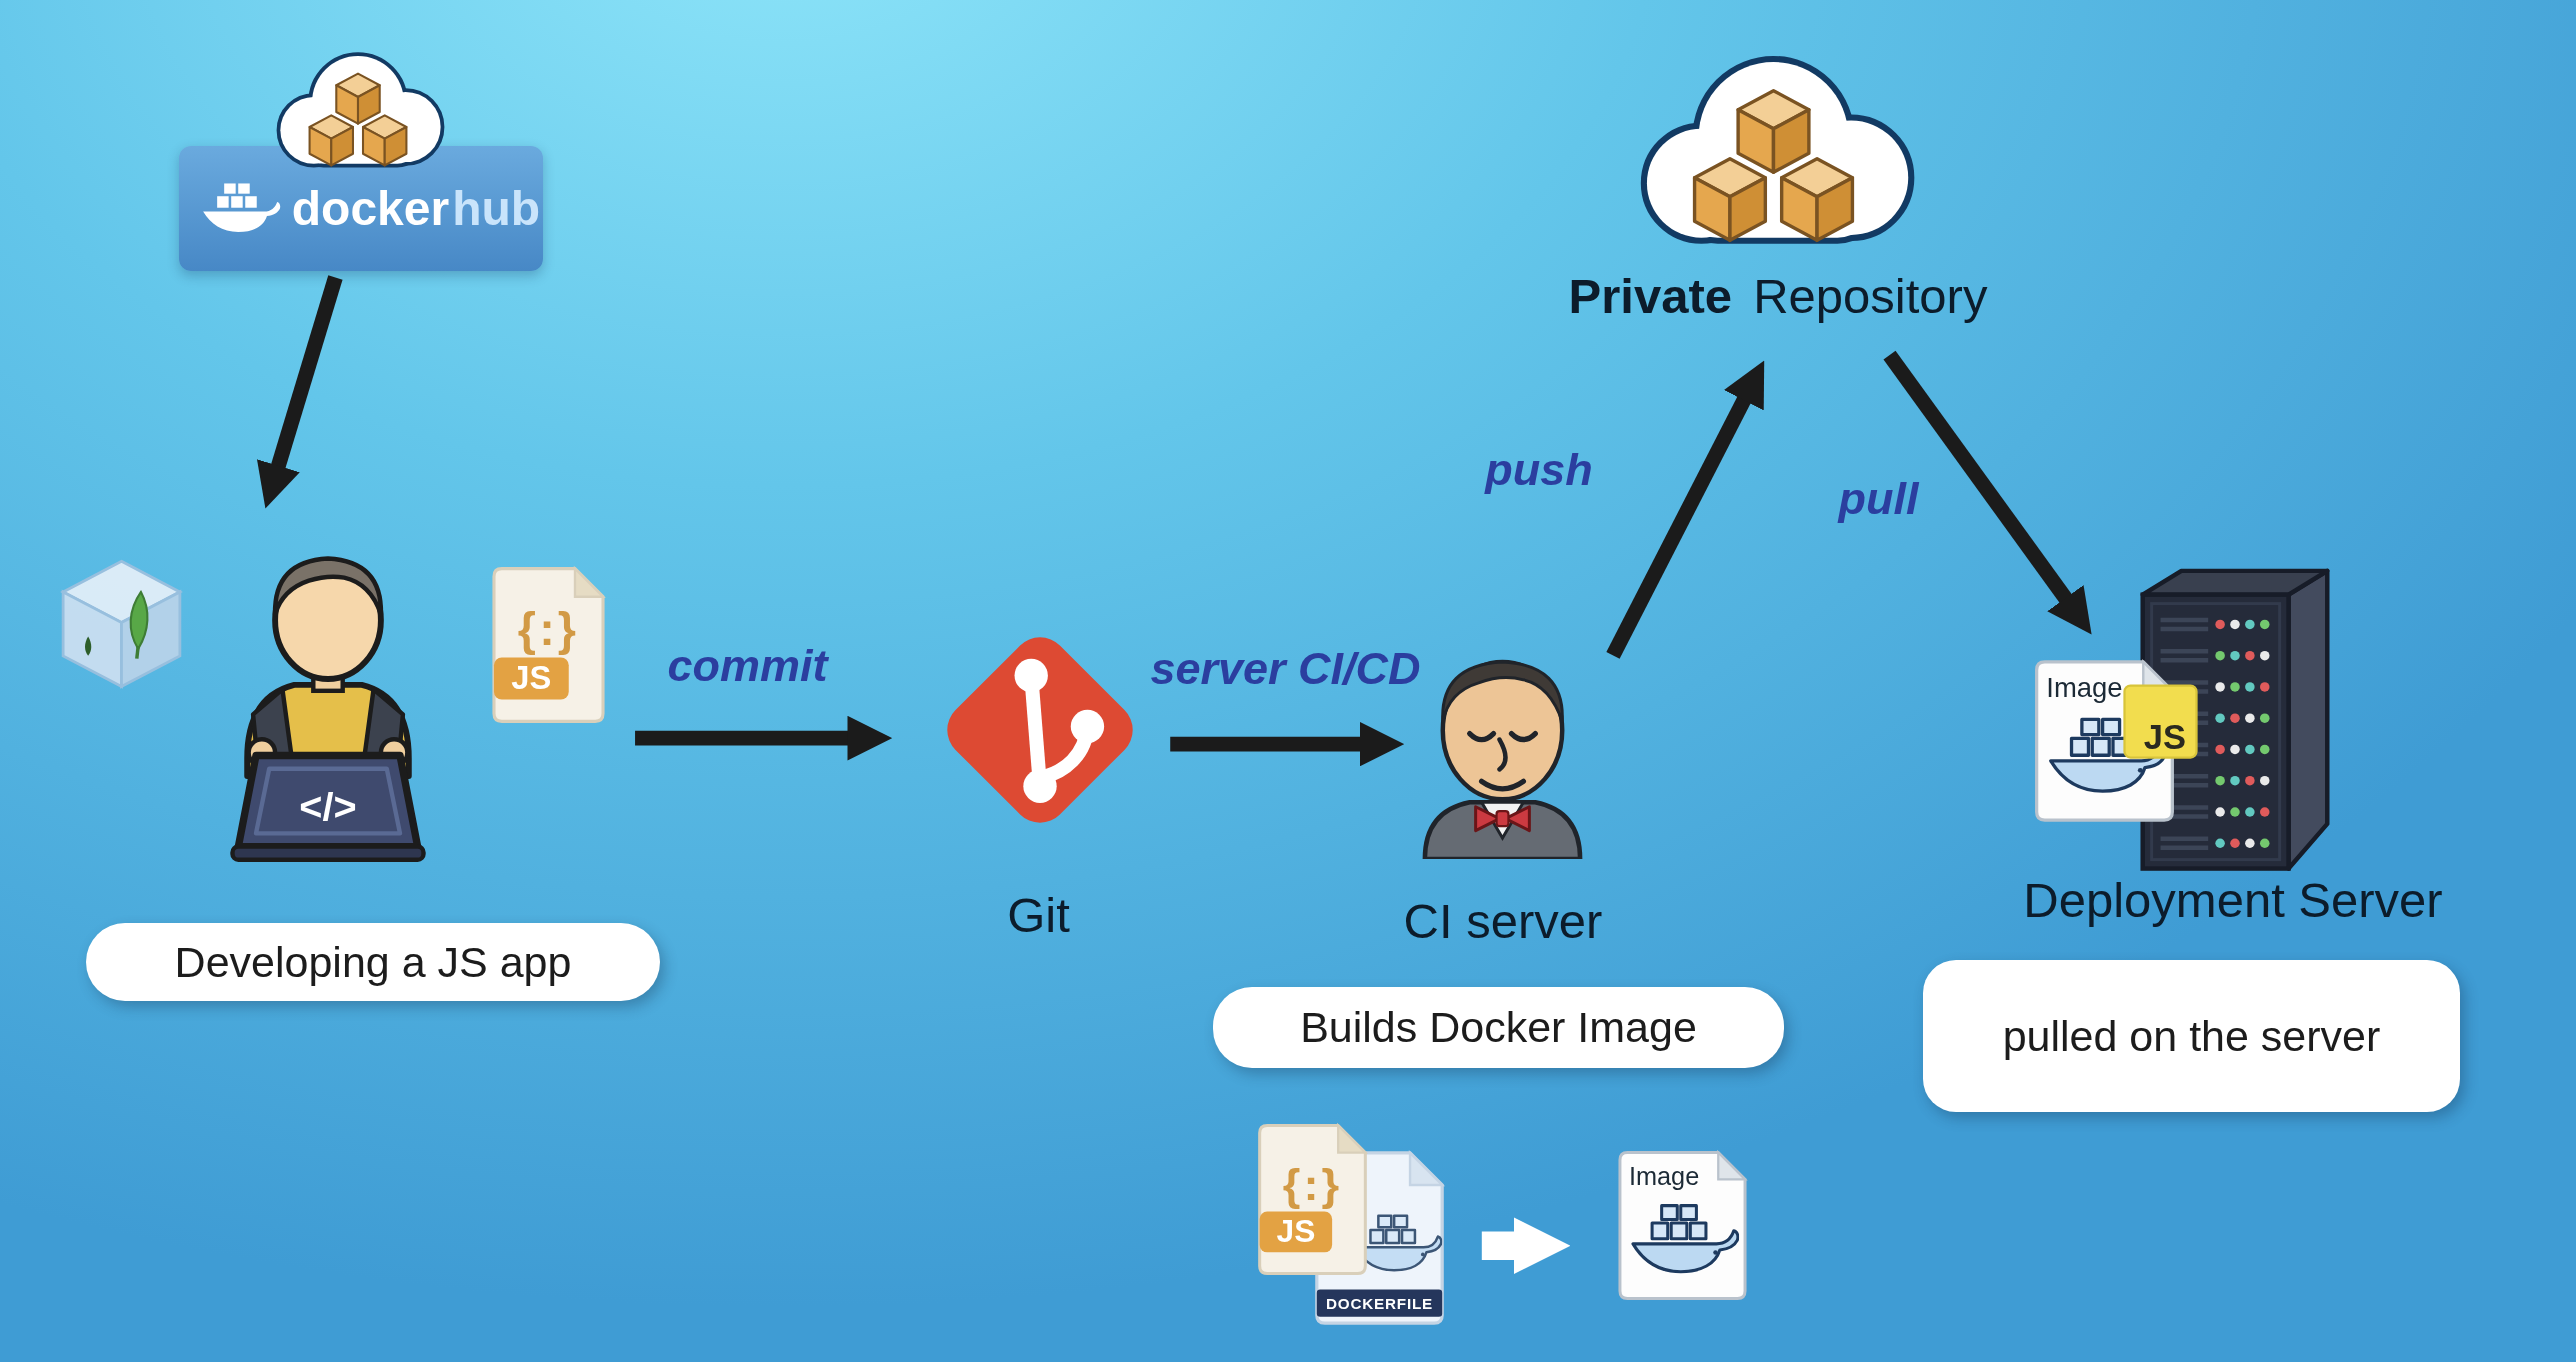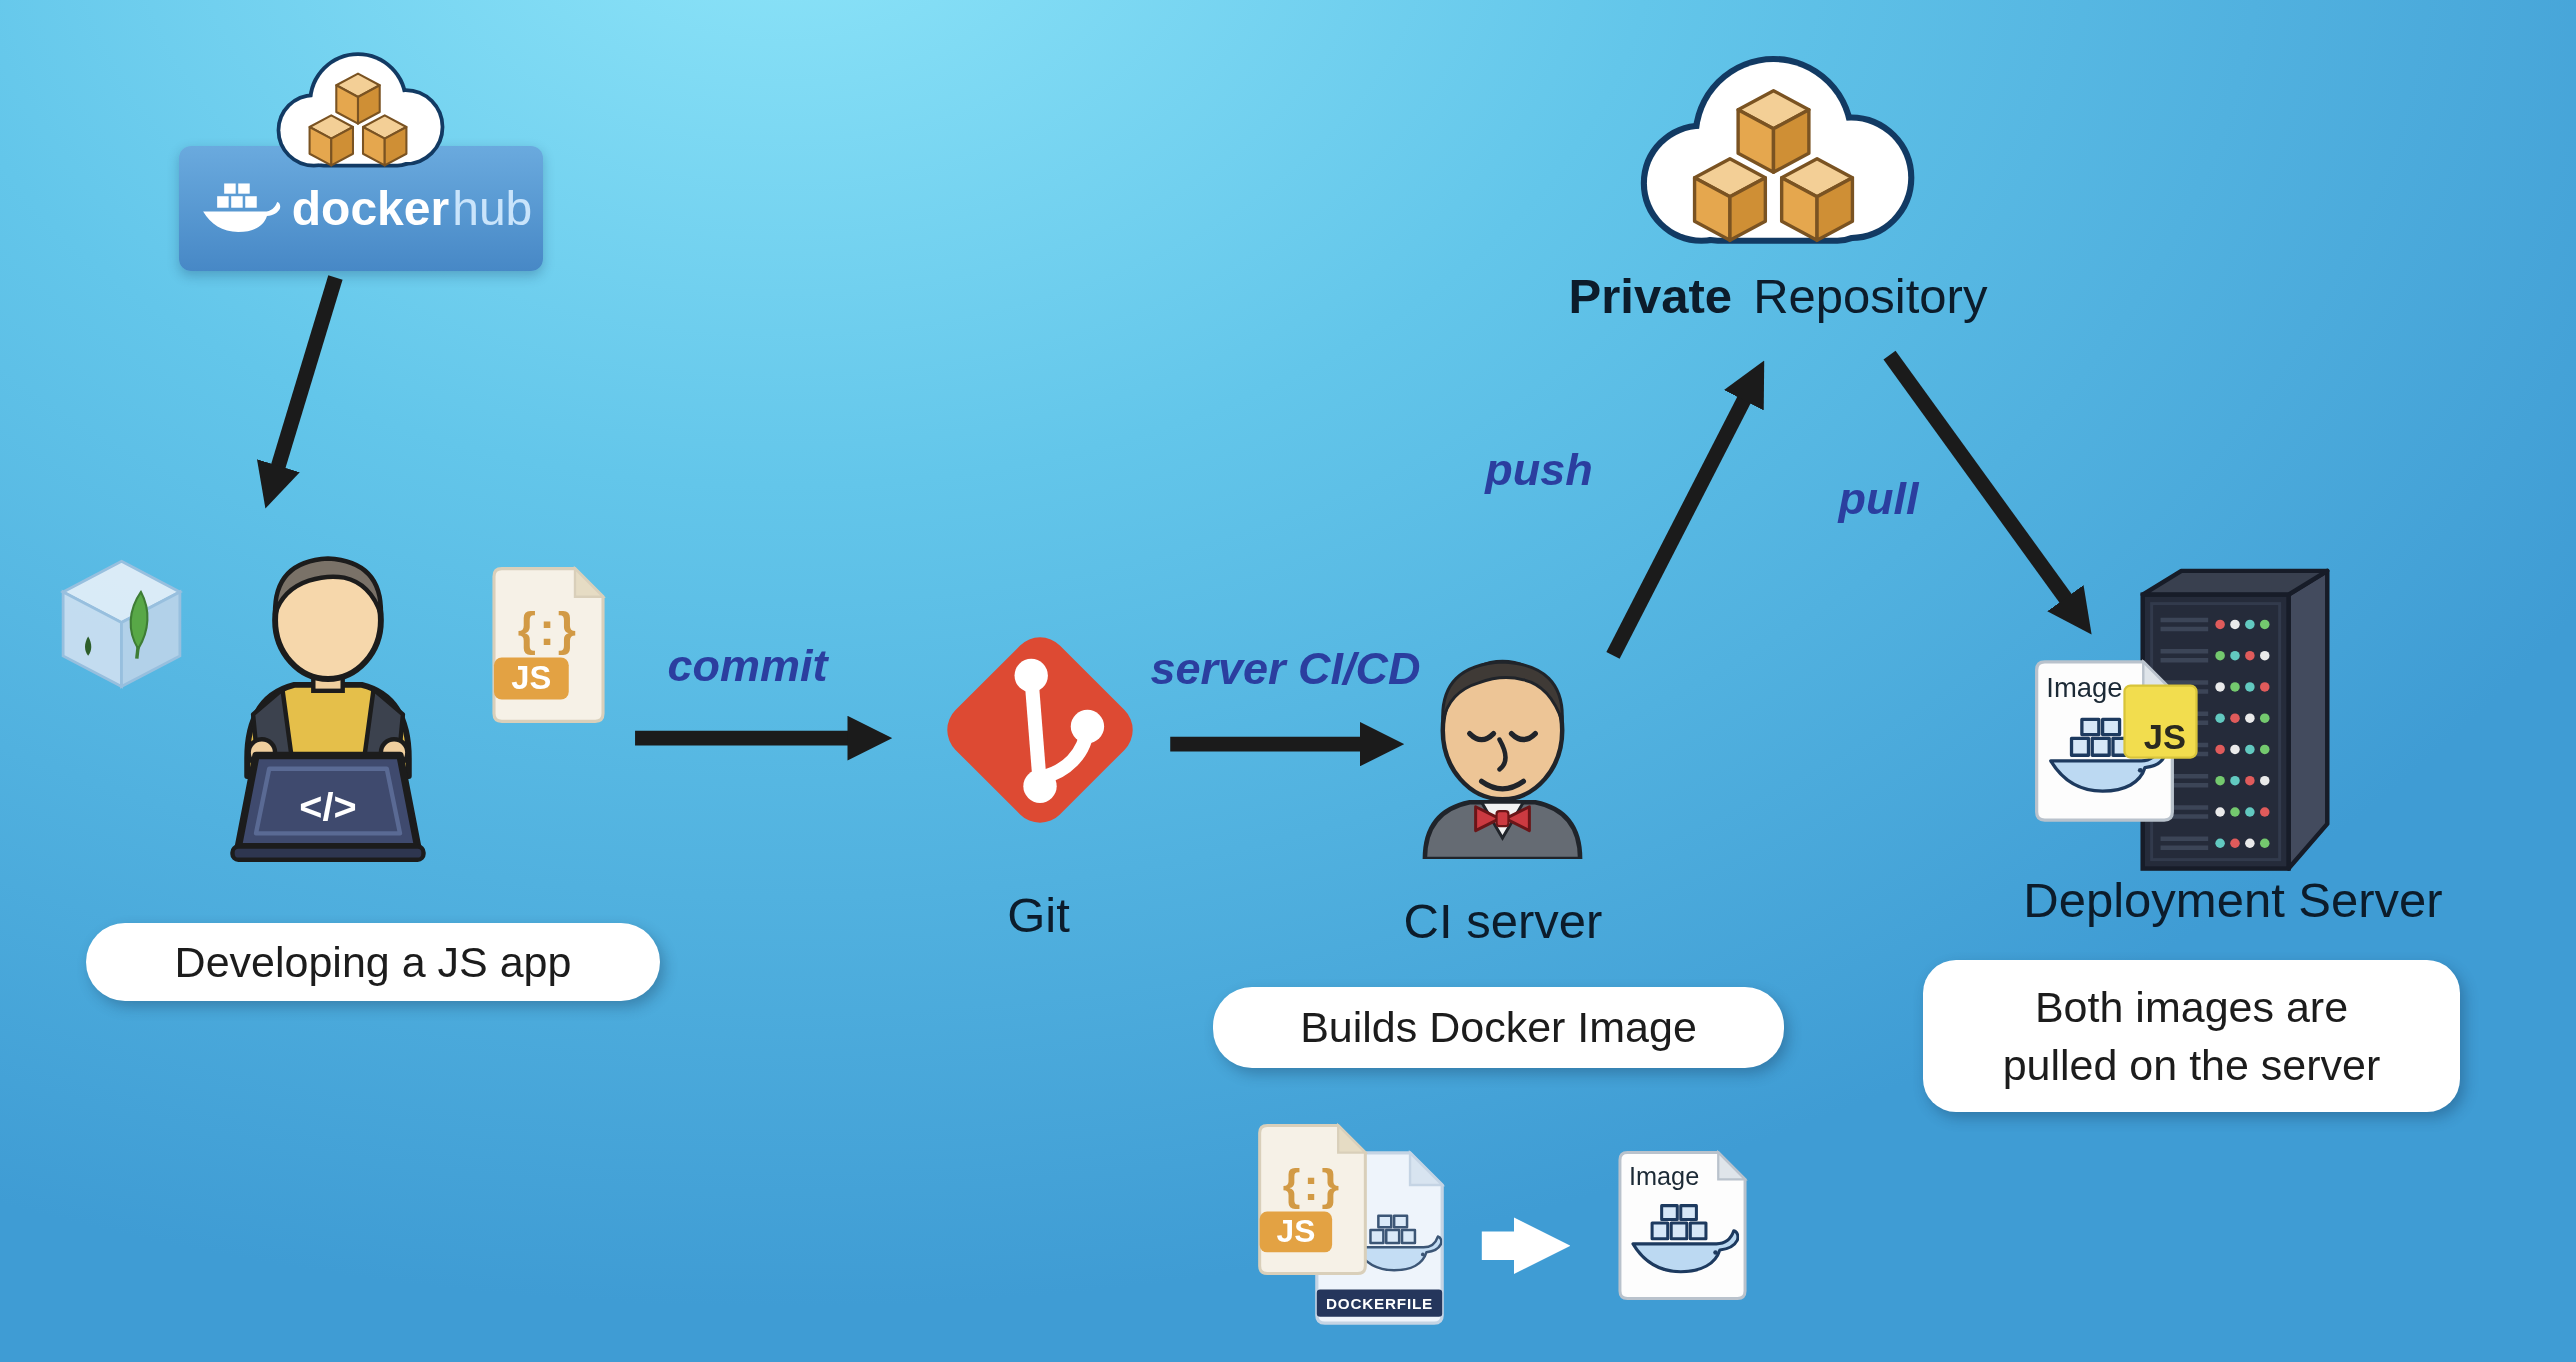--- a/index.html
+++ b/index.html
@@ -10,21 +10,21 @@
   svg text{font-family:"Liberation Sans",sans-serif;}
   .pill{position:absolute;background:#ffffff;border-radius:39px;display:flex;flex-direction:column;
     align-items:center;justify-content:center;color:#1c1c1c;font-size:43px;line-height:1.35;
     box-shadow:4.5px 6px 13.4px rgba(15,40,70,.30);text-align:center;}
   .edge-label{position:absolute;font-style:italic;font-weight:bold;font-size:45px;color:#2b3e9f;text-align:center;}
   .node-label{position:absolute;font-size:49px;font-weight:500;color:#0c1c2b;text-align:center;white-space:nowrap;}
   .banner{position:absolute;left:179px;top:146px;width:364px;height:125px;border-radius:12px;
     background:linear-gradient(180deg,#6aaade,#4788c6);display:flex;align-items:center;padding-left:19.4px;
     box-sizing:border-box;box-shadow:0 4.5px 12px rgba(10,40,80,.25);}
   .banner .brand-bold{color:#ffffff;font-weight:bold;font-size:48px;margin-left:10.4px;}
-  .banner .brand-light{color:#c9e4fb;font-weight:normal;font-size:48px;margin-left:3px;}
+  .banner .brand-light{color:#c9e4fb;font-weight:bold;font-size:48px;margin-left:3px;}
   .sprite{position:absolute;width:0;height:0;overflow:hidden;}
 </style>
 </head>
 <body>
 
 <svg class="sprite" aria-hidden="true">
   <defs>
     <marker id="ah-black" viewBox="0 0 10 10" refX="2" refY="5" markerWidth="3" markerHeight="3" orient="auto">
       <polygon points="0,0 10,5 0,10" fill="#1b1b1b"></polygon>
     </marker>
@@ -256,21 +256,20 @@
   <svg class="abs" style="left:2030px;top:657px" width="149" height="168" viewBox="0 0 92 104">
       <use href="#sym-image-file"></use>
     </svg>
   <svg class="abs" style="left:2123px;top:684px" width="75" height="75" viewBox="0 0 50 50">
       <use href="#sym-js-logo"></use>
     </svg>
 
   <div class="node-label" style="left:1972px;top:872px;width:522px">Deployment Server</div>
 
   <div class="pill" style="left:1923px;top:960px;width:537px;height:152px;border-radius:33px">
-    <div>Both images are</div>
     <div>pulled on the server</div>
   </div>
 
   <svg class="abs" style="left:1310px;top:1148px" width="139" height="180" viewBox="0 0 86 112">
       <use href="#sym-dockerfile"></use>
     </svg>
   <svg class="abs" style="left:1252px;top:1121px" width="121" height="157" viewBox="0 0 80 104">
       <use href="#sym-js-file"></use>
     </svg>
   <svg class="abs" style="left:1614px;top:1148px" width="137" height="155" viewBox="0 0 92 104">

